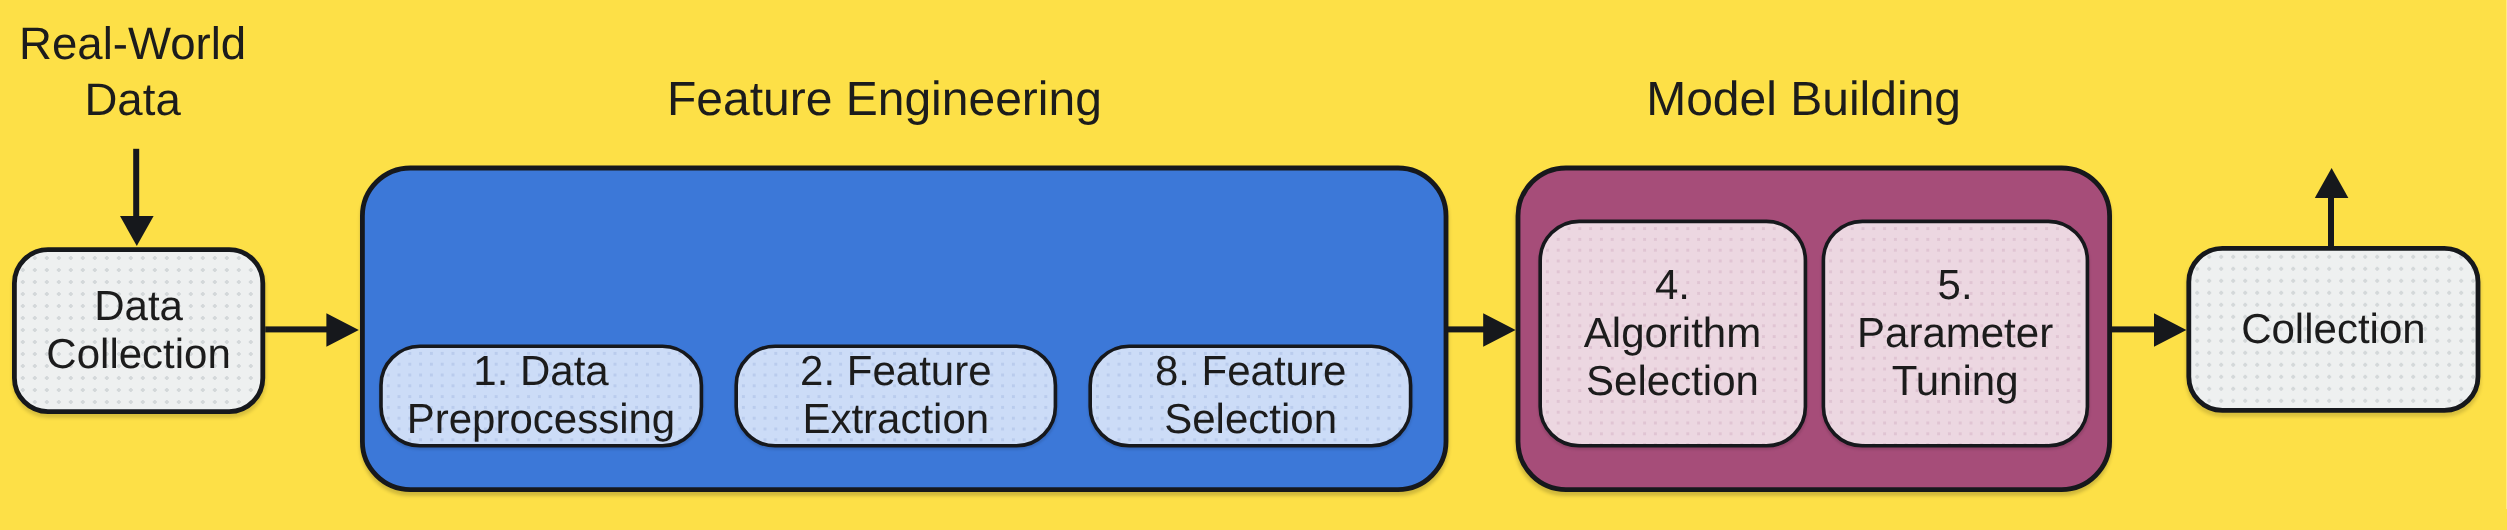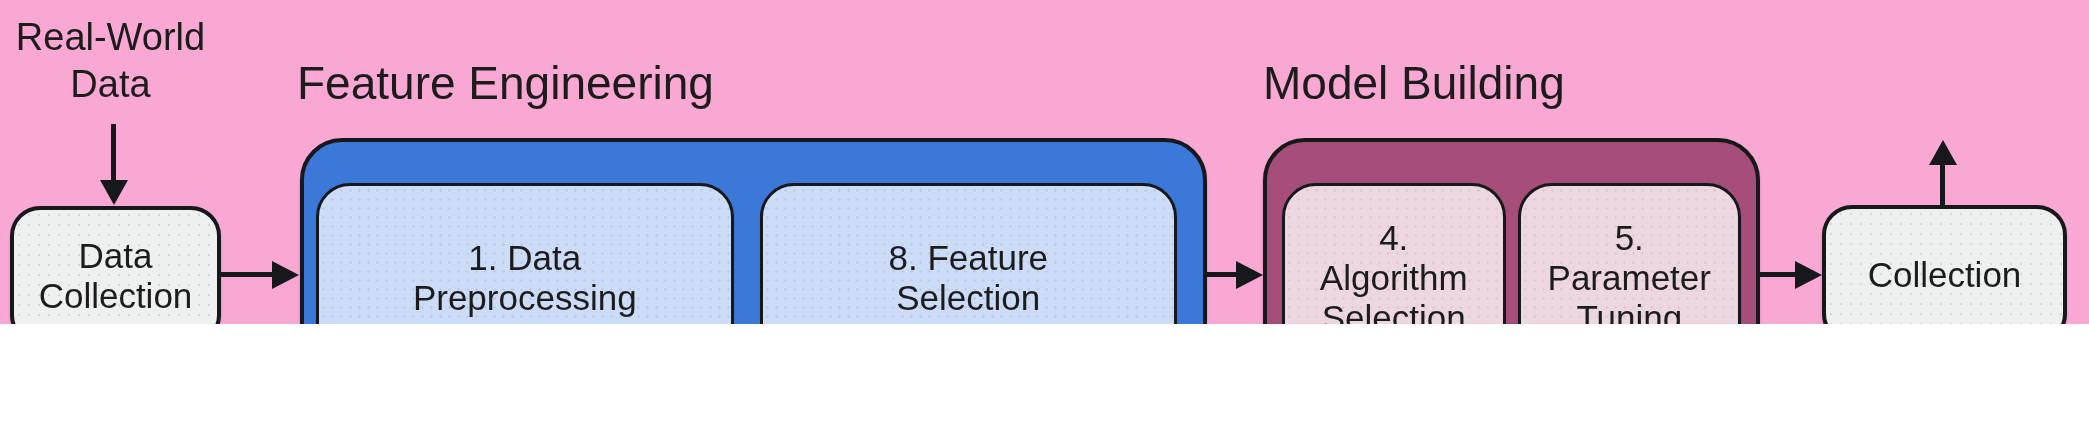--- a/index.html
+++ b/index.html
@@ -1,48 +1,50 @@
 <!DOCTYPE html>
 <html><head>
 <meta charset="utf-8">
 <style>
   html, body { margin: 0; padding: 0; background: #ffffff; }
   .canvas {
     position: relative;
     width: 2089px;
-    height: 324px;
-    background: #f9a8d4;
+    height: 442px;
+    background: #fde047;
     font-family: "Liberation Sans", sans-serif;
     color: #1c1c1c;
     overflow: hidden;
   }
   .flow-label {
     position: absolute;
     text-align: center;
     font-size: 38px;
     line-height: 47px;
     white-space: pre-line;
   }
   .group-title {
     position: absolute;
-    font-size: 46px;
+    text-align: center;
+    font-size: 40px;
     line-height: 47px;
   }
   .group {
     position: absolute;
     display: flex;
     box-sizing: border-box;
     border: 4px solid #16181c;
     border-radius: 42px;
     box-shadow: 0 3px 3px rgba(0,0,0,0.18);
   }
   .group.blue {
     background: #3c78d8;
     padding: 41px 26px 33px 12px;
     gap: 26px;
+    align-items: flex-end;
   }
   .group.magenta {
     background: #a64d79;
     padding: 41px 15px 33px 15px;
     gap: 12px;
   }
   .group-item {
     flex: 1;
     box-sizing: border-box;
     border: 3.5px solid #16181c;
@@ -120,20 +122,22 @@
   <div>
     <span class="stem" style="left:221px; top:272px; width:53px; height:5px;"></span>
     <span class="head right" style="left:272px; top:261px;"></span>
   </div>
 
   <div class="group-title" style="left:297px; top:60px; width:880px;">Feature Engineering</div>
 
   <div class="group blue" style="left:300px; top:138px; width:907px; height:272px;">
     <div class="group-item">1. Data
 Preprocessing</div>
+    <div class="group-item">2. Feature
+Extraction</div>
     <div class="group-item">8. Feature
 Selection</div>
   </div>
 
   <div>
     <span class="stem" style="left:1206px; top:272px; width:32px; height:5px;"></span>
     <span class="head right" style="left:1236px; top:261px;"></span>
   </div>
 
   <div class="group-title" style="left:1263px; top:60px; width:480px;">Model Building</div>

